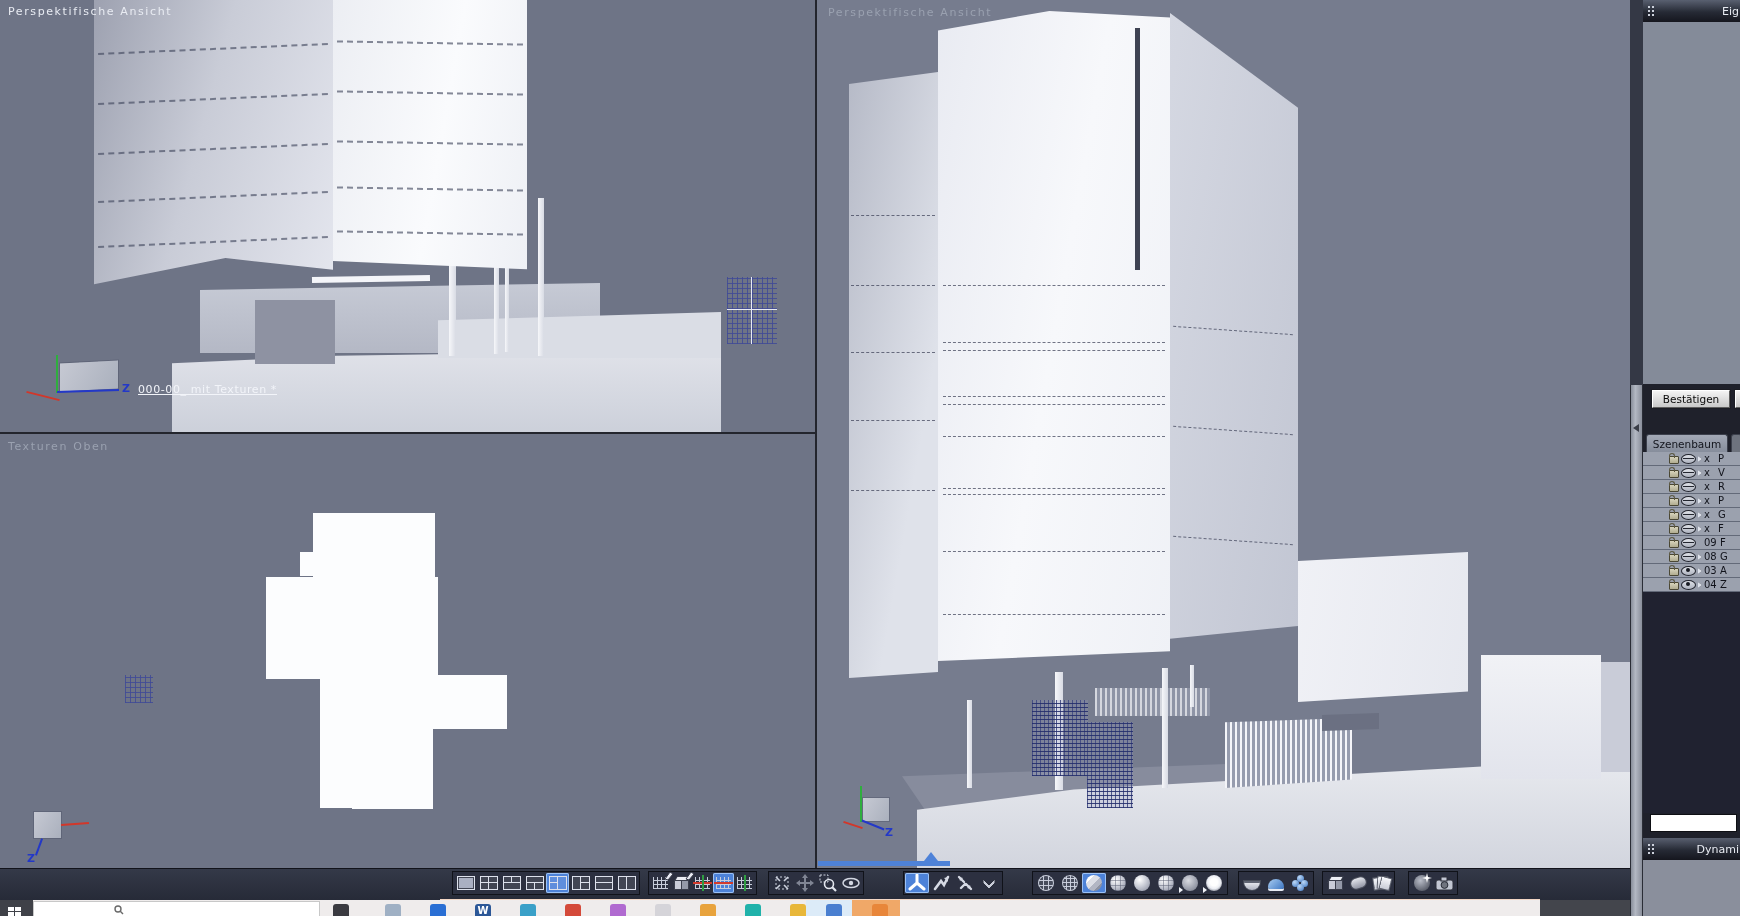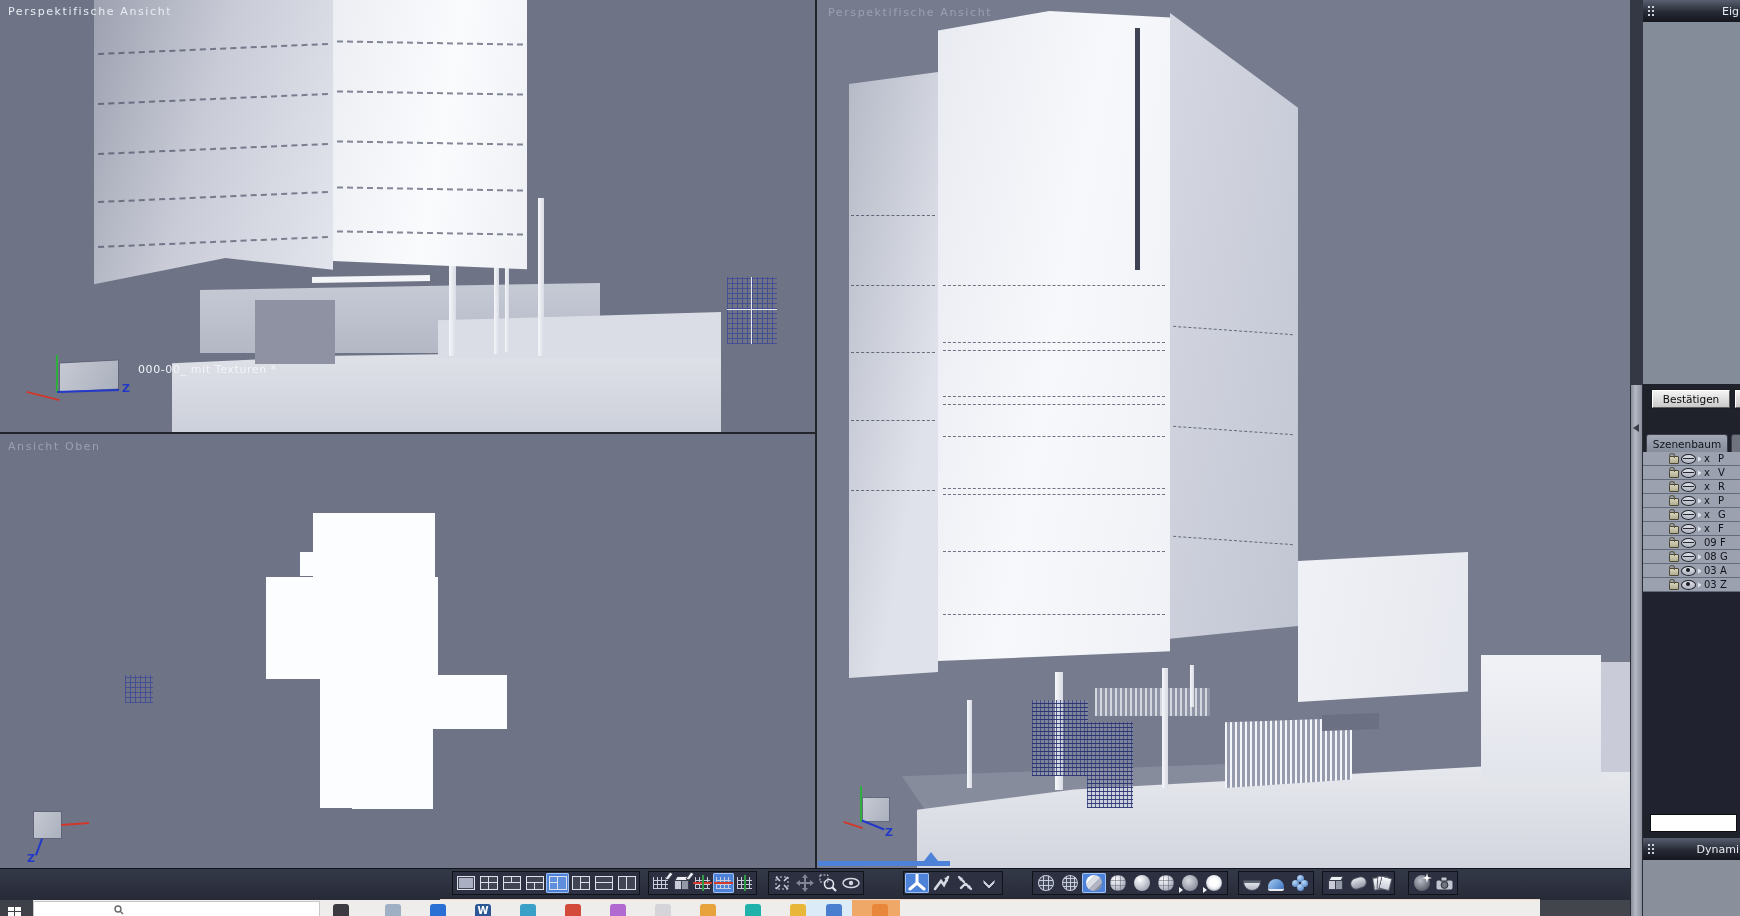--- a/index.html
+++ b/index.html
@@ -150,40 +150,40 @@
     <div class="bgrid" style="left:727px;top:277px;width:50px;height:67px;"></div>
     <div class="abs" style="left:727px;top:309px;width:50px;height:1px;background:#e8eaf2;"></div>
     <div class="abs" style="left:751px;top:277px;width:1px;height:67px;background:#e8eaf2;"></div>
 
     <div class="axis" style="left:0;top:0;width:816px;height:433px;pointer-events:none;">
       <div class="gizmo-cube" style="left:60px;top:362px;width:58px;height:28px;transform:skewY(-3deg);"></div>
       <div class="ax-line" style="left:56px;top:355px;width:2px;height:38px;background:#2fae3e;"></div>
       <div class="ax-line" style="left:26px;top:395px;width:34px;height:2px;background:#d2372a;transform:rotate(14deg);"></div>
       <div class="ax-line" style="left:57px;top:390px;width:62px;height:2px;background:#2338c8;transform:rotate(-2deg);"></div>
       <div class="ax-label" style="left:122px;top:382px;color:#2338c8;">Z</div>
-      <div class="gizmo-text" style="left:138px;top:363px;">000-00_ mit Texturen *</div>
+      <div class="gizmo-text" style="left:138px;top:383px;text-decoration:underline;">000-00_ mit Texturen *</div>
     </div>
     <div class="vp-label lbl-active" style="left:8px;top:5px;">Perspektifische Ansicht</div>
   </div>
 
   <div class="vp" style="left:0;top:434px;width:816px;height:434px;background:#6e7486;">
     <div class="scene-white" style="left:313px;top:79px;width:122px;height:70px;"></div>
     <div class="scene-white" style="left:300px;top:118px;width:20px;height:24px;"></div>
     <div class="scene-white" style="left:266px;top:143px;width:172px;height:102px;"></div>
     <div class="scene-white" style="left:320px;top:206px;width:113px;height:168px;"></div>
     <div class="scene-white" style="left:400px;top:241px;width:107px;height:54px;"></div>
     <div class="scene-white" style="left:352px;top:321px;width:81px;height:54px;"></div>
     <div class="bgrid" style="left:125px;top:241px;width:28px;height:28px;"></div>
     <div class="axis" style="left:0;top:0;width:816px;height:434px;pointer-events:none;">
       <div class="gizmo-cube" style="left:34px;top:378px;width:27px;height:26px;"></div>
       <div class="ax-line" style="left:61px;top:389px;width:28px;height:2px;background:#d2372a;transform:rotate(-4deg);"></div>
       <div class="ax-line" style="left:38px;top:404px;width:2px;height:18px;background:#2338c8;transform:rotate(20deg);"></div>
       <div class="ax-label" style="left:27px;top:418px;color:#2338c8;">Z</div>
     </div>
-    <div class="vp-label lbl-dim" style="left:8px;top:6px;">Ansicht Oben</div>
+    <div class="vp-label lbl-dim" style="left:8px;top:6px;">Texturen Oben</div>
   </div>
 
   <div class="vp" style="left:817px;top:0;width:813px;height:868px;background:#767c8e;">
     <div class="abs" style="left:85px;top:760px;width:430px;height:54px;background:#878c9d;clip-path:polygon(0 30%,100% 0,100% 100%,6% 100%);"></div>
     <div class="abs" style="left:100px;top:756px;width:713px;height:112px;background:linear-gradient(#e8eaef,#d2d5de);clip-path:polygon(0 48%,22% 30%,100% 2%,100% 100%,0 100%);"></div>
     <div class="abs" style="left:32px;top:72px;width:89px;height:606px;background:linear-gradient(100deg,#b6bac7,#dfe2ea 70%);clip-path:polygon(0 2%,100% 0,100% 99%,0 100%);"></div>
     <div class="dl thin" style="left:34px;top:215px;width:84px;"></div>
     <div class="dl thin" style="left:34px;top:285px;width:84px;"></div>
     <div class="dl thin" style="left:34px;top:352px;width:84px;"></div>
     <div class="dl thin" style="left:34px;top:420px;width:84px;"></div>
@@ -298,21 +298,21 @@
         <div class="trow">
           <span class="lock"></span>
           <span class="eye open"></span>
           <span class="rarrow"></span>
           <span class="lb">03 A</span>
         </div>
         <div class="trow">
           <span class="lock"></span>
           <span class="eye open"></span>
           <span class="rarrow"></span>
-          <span class="lb">03 Z</span>
+          <span class="lb">04 Z</span>
         </div>
       </div>
     <div class="abs" style="left:0;top:592px;width:97px;height:221px;background:#202230;"></div>
     <input class="abs" style="left: 7px; top: 814px; width: 81px; height: 16px; background: rgb(255, 255, 255); border: 1px solid rgb(14, 15, 20); font-size: 10px; padding: 0px 2px;">
     <div class="phead" style="left:0;top:838px;width:97px;height:22px;">
       <span class="dots"></span>
       <span class="txt">Dynami</span>
     </div>
     <div class="abs" style="left:0;top:860px;width:97px;height:56px;background:#8a8f9c;"></div>
   </div>

